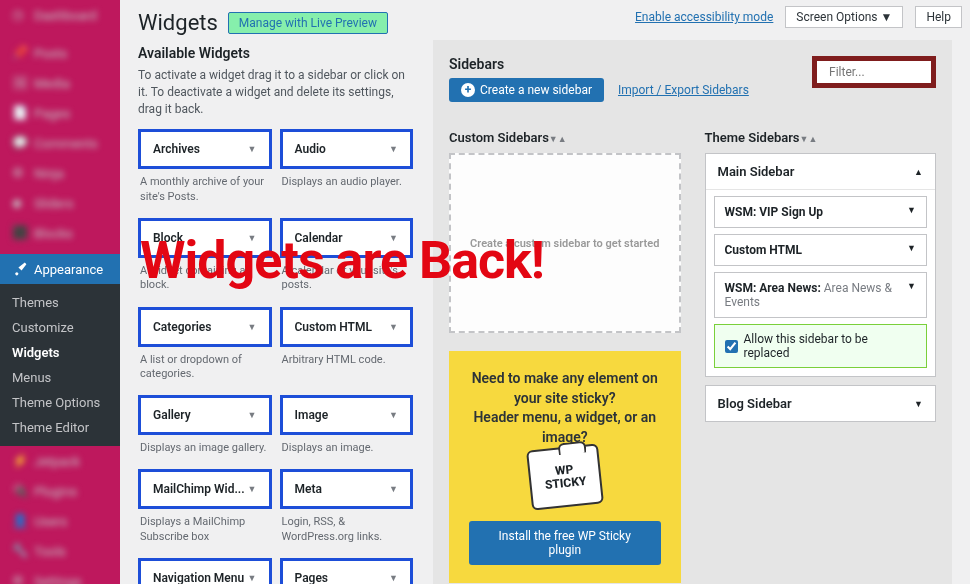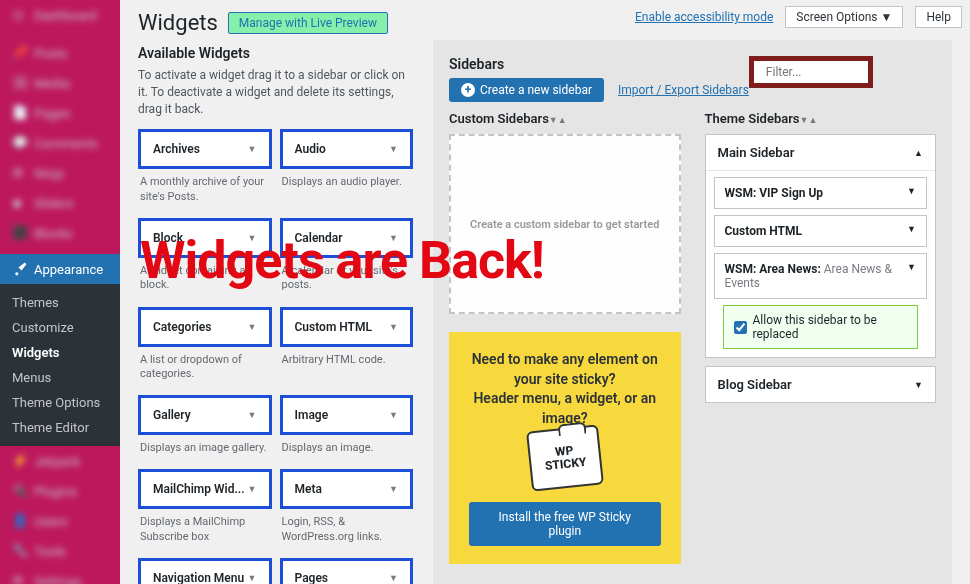--- a/index.html
+++ b/index.html
@@ -22,38 +22,38 @@
 .live-preview{border:1px solid #2271b1;color:#2271b1;background:#86efac;padding:3px 10px;font-size:12px;cursor:pointer;border-radius:2px}
 .content{display:flex;padding:0 18px;gap:20px}
 .avail{width:275px}
 .avail h2{font-size:14px;font-weight:600;margin-bottom:6px}
 .avail-desc{font-size:12px;color:#50575e;margin-bottom:12px;line-height:1.4}
 .wgrid{display:grid;grid-template-columns:1fr 1fr;gap:6px 8px}
 .widget-box{background:#fff;border:3px solid #1d4ed8;padding:10px 12px;display:flex;justify-content:space-between;align-items:center;cursor:move;font-weight:600;font-size:12px}
 .widget-box .chev{color:#787c82;font-size:9px}
 .widget-desc{font-size:11px;color:#646970;padding:6px 2px 8px;line-height:1.3}
 .right{flex:1;background:#e5e5e5;padding:16px;margin-top:-5px}
-.sidebars-head{display:flex;align-items:flex-start;margin-bottom:9px}
+.sidebars-head{display:flex;justify-content:space-between;align-items:flex-start;margin-bottom:28px}
 .sidebars-head h2{font-size:14px;font-weight:600}
 .sidebars-actions{display:flex;align-items:center;gap:14px;margin-top:6px}
 .btn-primary{background:#2271b1;color:#fff;border:none;padding:5px 12px;border-radius:3px;cursor:pointer;font-size:12px;display:flex;align-items:center;gap:5px}
 .btn-primary .plus{background:#fff;color:#2271b1;border-radius:50%;width:14px;height:14px;display:inline-flex;align-items:center;justify-content:center;font-size:12px;font-weight:bold}
 .link{color:#2271b1;text-decoration:underline;font-size:12px;cursor:pointer}
 .filter-input{border:5px solid #7f1d1d;padding:4px 12px;font-size:12px;width:124px}
 .cols{display:flex;gap:24px}
 .col{flex:1}
 .col-title{font-size:13px;font-weight:600;margin-bottom:8px}
 .col-title .sort{font-size:9px;color:#787c82}
 .dropzone{border:2px dashed #c3c4c7;background:#fdfdfd;height:180px;display:flex;align-items:center;justify-content:center;color:#999;font-size:11px;font-weight:600}
 .sidebar-box{background:#fff;border:1px solid #c3c4c7;margin-bottom:8px}
 .sb-head{padding:10px 12px;display:flex;justify-content:space-between;align-items:center;font-weight:600;font-size:13px;cursor:pointer;border-bottom:1px solid #e5e5e5}
 .sb-head.collapsed{border-bottom:none}
 .sb-widget{margin:6px 8px;border:1px solid #c3c4c7;padding:8px 10px;display:flex;justify-content:space-between;font-size:12px;cursor:move;background:#fff}
 .sb-widget .sub{color:#787c82;font-weight:400}
-.replace-row{border:1px solid #7ad03a;background:#f0fff0;padding:7px 10px;margin:6px 17px 8px;display:flex;align-items:center;gap:6px;font-size:12px}
+.replace-row{border:1px solid #7ad03a;background:#f0fff0;padding:7px 10px;margin:6px 8px 8px;display:flex;align-items:center;gap:6px;font-size:12px}
 .replace-row input{accent-color:#2271b1}
 .promo{background:#f7d93e;padding:18px 20px;margin-top:18px;text-align:center}
 .promo-text{font-size:14px;font-weight:600;color:#2c3338;line-height:1.4;margin-bottom:0}
 .promo-logo{background:#fff;border:2px solid #333;border-radius:6px;width:72px;height:60px;margin:0 auto 14px;display:flex;flex-direction:column;justify-content:center;align-items:center;position:relative;font-weight:800;font-size:12px;line-height:1.1;transform:rotate(-6deg)}
 .promo-logo::before{content:"";position:absolute;top:-6px;right:10px;width:24px;height:10px;border:2px solid #333;border-bottom:none;border-radius:6px 6px 0 0;background:#fff}
 .promo-btn{background:#2271b1;color:#fff;border:none;padding:8px 16px;font-size:12px;cursor:pointer;border-radius:3px}
 .overlay{position:absolute;top:230px;left:140px;font-size:52px;font-weight:700;color:#e30613;z-index:50;pointer-events:none;white-space:nowrap;letter-spacing:-1px}
 .tri-up{font-size:9px}
 .tri-dn{font-size:9px}
 </style>

